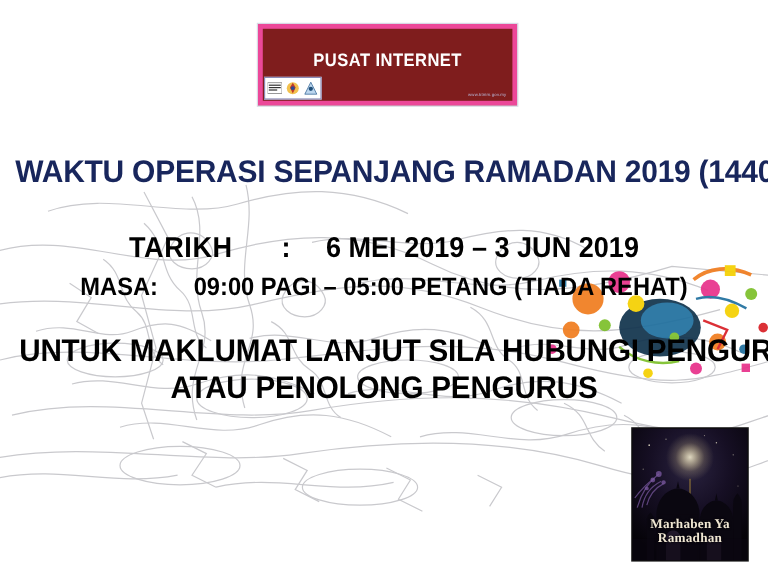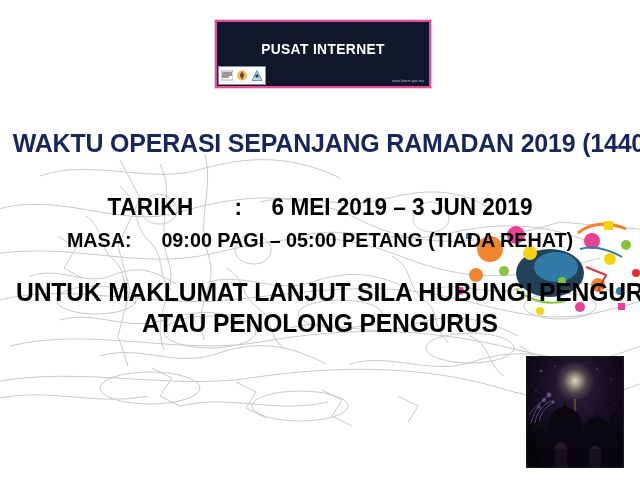--- a/index.html
+++ b/index.html
@@ -42,22 +42,22 @@
     pointer-events: none;
   }
 
   
   #banner {
     position: absolute;
     left: 215px;
     top: 20px;
     width: 216px;
     height: 68px;
-    background: #0f172a;
-    border: 2px solid #ec4899;
+    background: #7f1d1d;
+    border: 4px solid #ec4899;
     box-sizing: border-box;
     outline: 1px solid #d8d8e4;
     z-index: 5;
   }
   #banner-title {
     position: absolute;
     left: 0; right: 0;
     top: 18px;
     text-align: center;
     color: #ffffff;
@@ -387,15 +387,19 @@
       <g fill="#2b2034" opacity="0.75">
         <path d="M28 110 L28 92 C 28 87, 31 85, 34 85 C 37 85, 40 87, 40 92 L40 110 Z"></path>
         <path d="M62 110 L62 95 C 62 91, 65 89, 68 89 C 71 89, 74 91, 74 95 L74 110 Z"></path>
       </g>
 
       <rect x="0" y="92" width="96" height="18" fill="#0a0510" opacity="0.5"></rect>
 
       <text x="48" y="85" text-anchor="middle" fill="none"></text>
     </svg>
 
+    <div id="ramadan-caption">
+      <div>Marhaben Ya</div>
+      <div>Ramadhan</div>
+    </div>
   </div>
 
 </div>
 
 </body></html>

